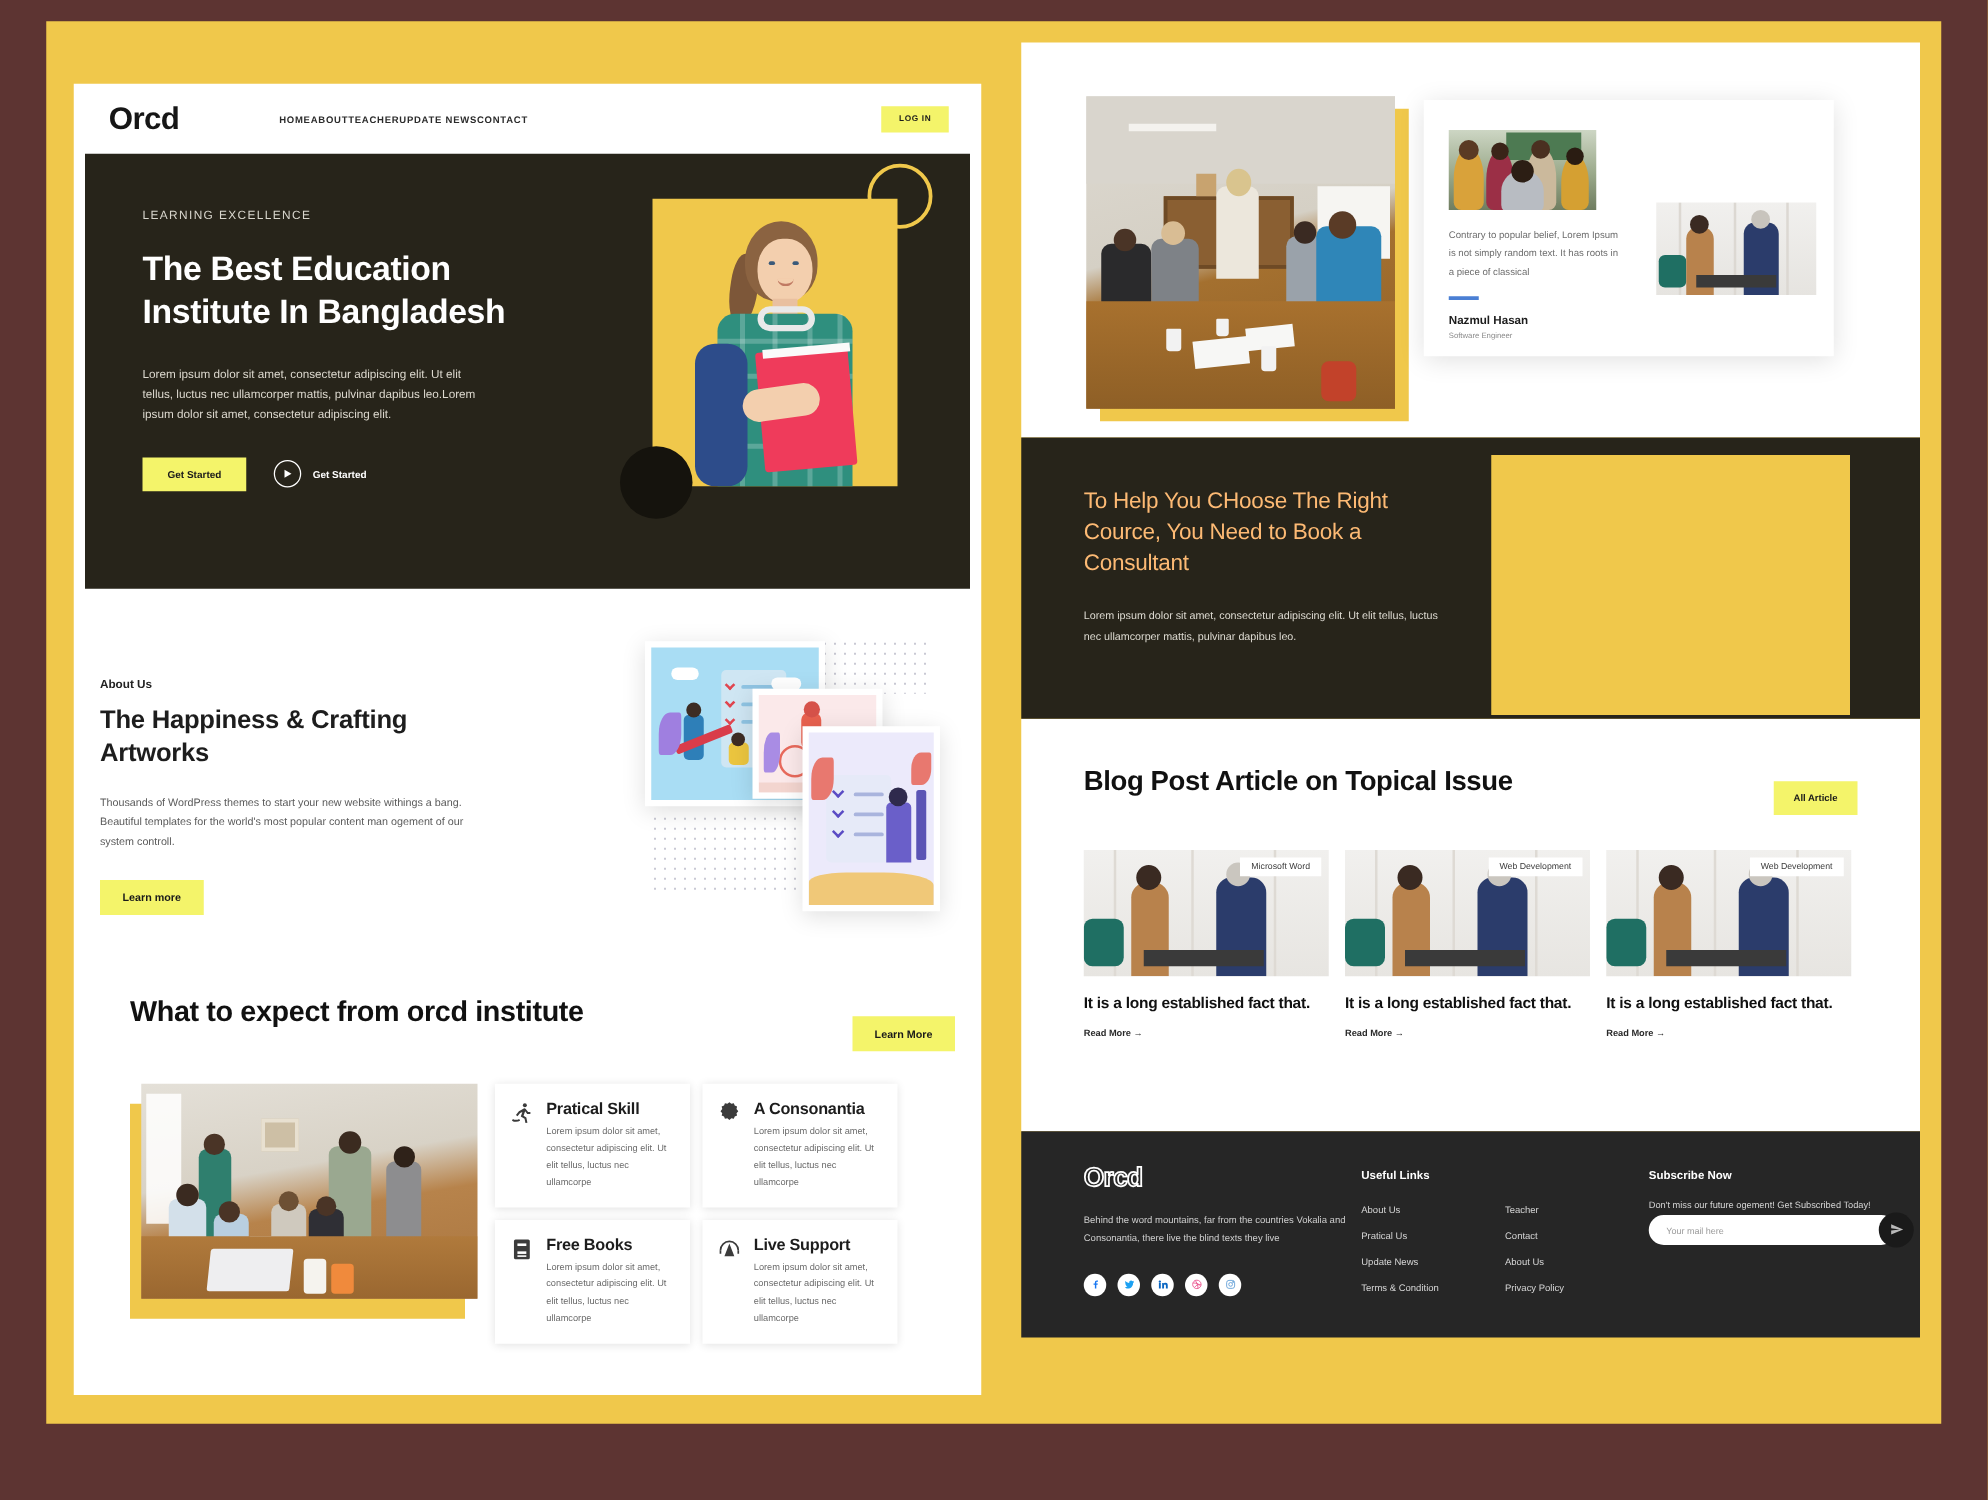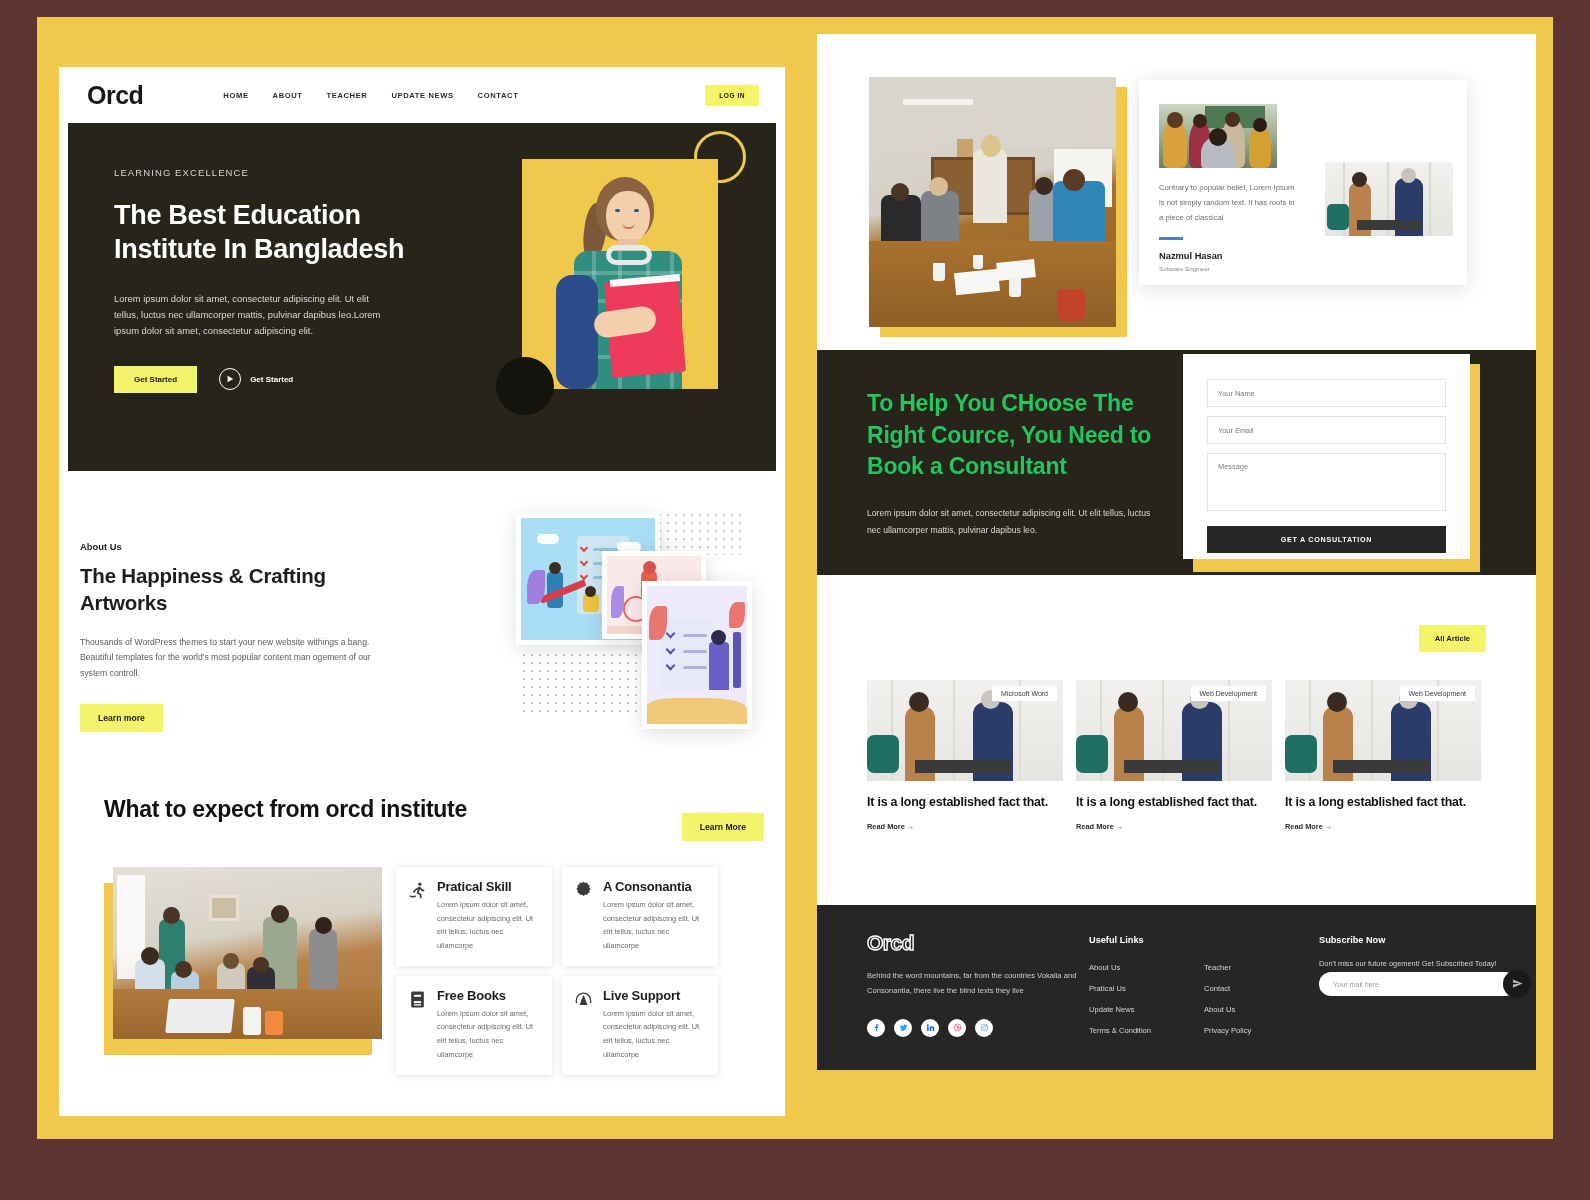--- a/index.html
+++ b/index.html
@@ -25,21 +25,21 @@
   }
   
   .col-left { width: 780px; position: relative; padding: 50px 22px 0 22px; }
   .page-left { background: #fff; width: 726px; height: 1049px; position: relative; overflow: hidden; }
 
   .navbar {
     display: flex; align-items: center; height: 56px;
     padding: 0 26px 0 28px;
   }
   .logo { font-size: 25px; font-weight: bold; letter-spacing: -0.5px; color: #161616; }
-  .nav-links { display: flex; gap: 24px; margin-left: 80px; }
+  .nav-links { display: flex; margin-left: 80px; }
   .nav-link {
     font-size: 7.6px; font-weight: bold; letter-spacing: 0.6px;
     color: #2b2b2b; cursor: pointer; text-transform: uppercase;
   }
   .login-btn {
     margin-left: auto; background: #f4f46a; border: none;
     font-size: 6.6px; font-weight: bold; letter-spacing: 0.5px;
     padding: 7px 14px; cursor: pointer; color: #1a1a1a;
   }
 
@@ -221,21 +221,21 @@
   .t2-woman { position:absolute; left:24px; top:20px; width:22px; height:54px; background:#b8824c; border-radius:9px 9px 0 0; }
   .t2-whead { position:absolute; left:27px; top:10px; width:15px; height:15px; border-radius:50%; background:#3a2a22; }
   .t2-man { position:absolute; left:70px; top:16px; width:28px; height:58px; background:#2b3c6b; border-radius:9px 9px 0 0; }
   .t2-mhead { position:absolute; left:76px; top:6px; width:15px; height:15px; border-radius:50%; background:#c8c4bd; }
   .t2-desk { position:absolute; left:32px; bottom:6px; width:64px; height:10px; background:#3a3a3a; }
   .t2-chair { position:absolute; left:2px; bottom:6px; width:22px; height:26px; background:#1f6f63; border-radius:5px; }
 
   
   .consult { background: #27241a; height: 225px; position: relative; }
   .consult-left { position: absolute; left: 50px; top: 38px; width: 300px; }
-  .consult-title { font-size: 23px; font-weight: bold; color: #22c55e; line-height: 1.38; letter-spacing: -0.2px; }
+  .consult-title { font-size: 18px; font-weight: normal; color: #fdba74; line-height: 1.38; letter-spacing: -0.2px; }
   .consult-body { margin-top: 22px; font-size: 8.6px; line-height: 1.95; color: #dedbd2; width: 285px; }
   .form-yellow { position: absolute; left: 376px; top: 14px; width: 287px; height: 208px; background: #f0c84b; }
   .form-card {
     position: absolute; left: 366px; top: 4px; width: 287px; height: 205px;
     background: #fff; padding: 25px 24px 0 24px;
   }
   .f-input {
     width: 100%; height: 28px; border: 1px solid #e2e2e2; background: #fff;
     font-family: "Liberation Sans", sans-serif; font-size: 7.4px; color: #6f6f6f;
     padding: 0 10px; margin-bottom: 9px; outline: none;
@@ -603,30 +603,25 @@
           </div>
         </div>
       </div>
 
       <div class="consult">
         <div class="consult-left">
           <div class="consult-title">To Help You CHoose The Right Cource, You Need to Book a Consultant</div>
           <div class="consult-body">Lorem ipsum dolor sit amet, consectetur adipiscing elit. Ut elit tellus, luctus nec ullamcorper mattis, pulvinar dapibus leo.</div>
         </div>
         <div class="form-yellow"></div>
-        <div class="form-card">
-          <input class="f-input" placeholder="Your Name" style="">
-          <input class="f-input" placeholder="Your Email" style="">
-          <textarea class="f-textarea" placeholder="Message" style=""></textarea>
-          <button class="f-submit">GET A CONSULTATION</button>
-        </div>
       </div>
 
       <div class="blog">
         <div class="blog-head">
+          <div class="blog-title">Blog Post Article on Topical Issue</div>
           <button class="btn-all-article">All Article</button>
         </div>
         <div class="blog-grid">
           <div class="blog-card">
             <div class="blog-thumb">
               <div class="bt-panel" style="left:24px;"></div>
                 <div class="bt-panel" style="left:86px;"></div>
                 <div class="bt-panel" style="left:152px;"></div>
               <div class="bt-chair"></div>
                 <div class="bt-woman"></div>

